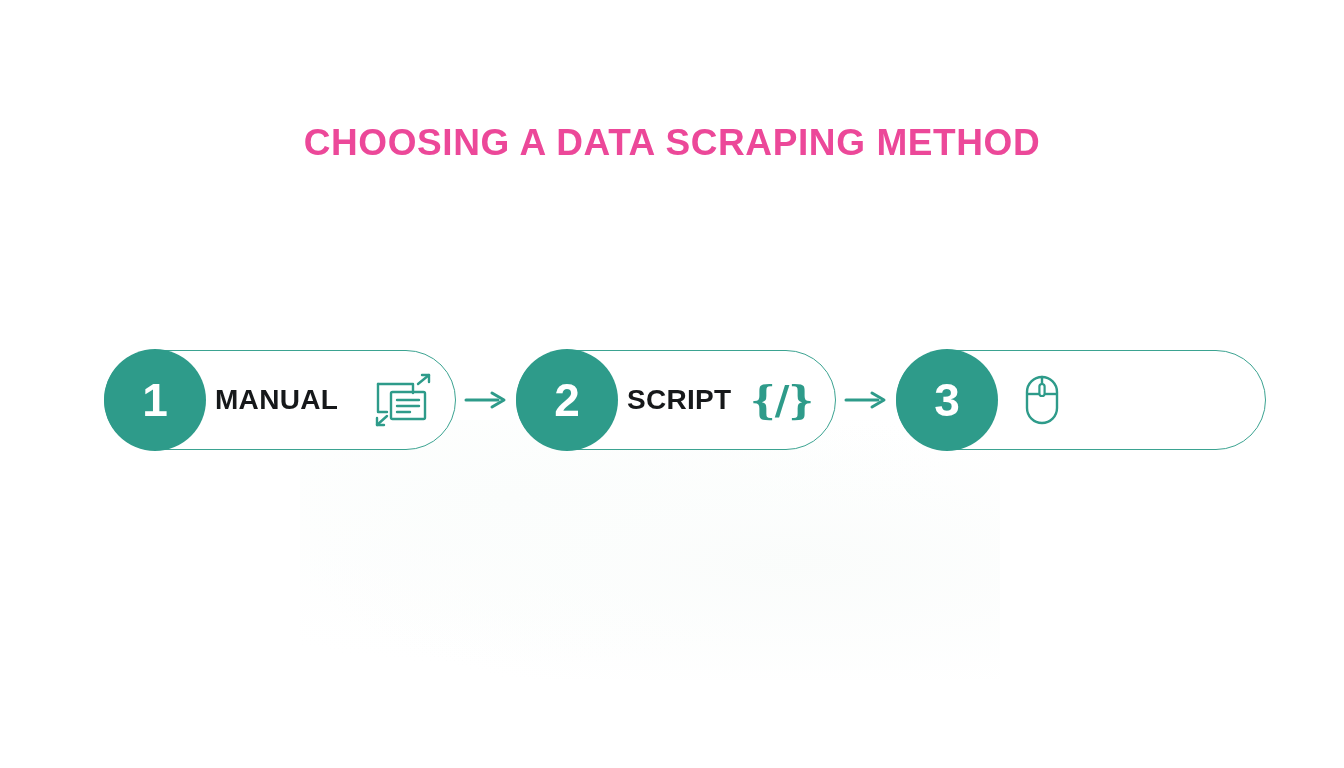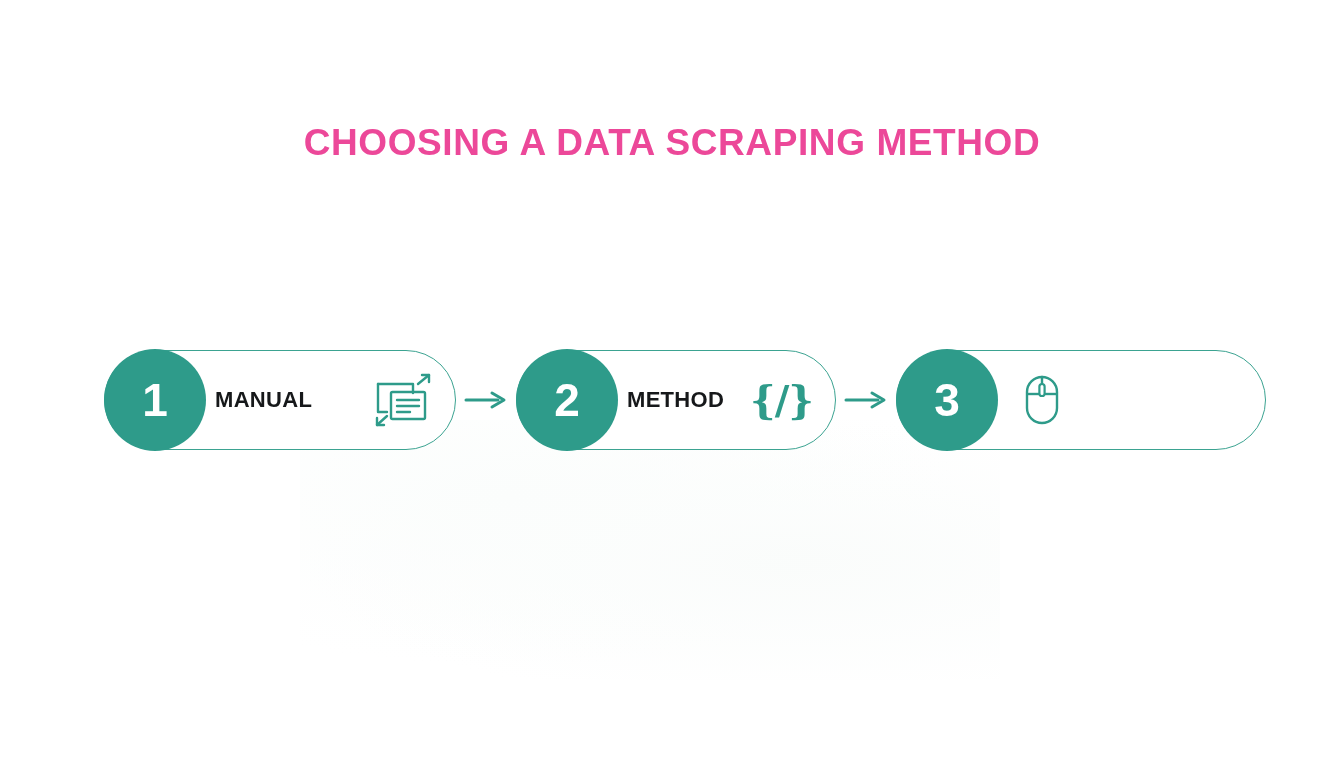--- a/index.html
+++ b/index.html
@@ -89,21 +89,21 @@
     display: flex;
     align-items: center;
     justify-content: center;
     font-size: 46px;
     font-weight: 700;
     line-height: 1;
     z-index: 2;
   }
 
   .step-label {
-    font-size: 22px;
+    font-size: 28px;
     font-weight: 700;
     color: #16181a;
     letter-spacing: 0.3px;
     white-space: nowrap;
     flex: 1 1 auto;
   }
 
   .step-icon {
     flex: 0 0 auto;
     display: flex;
@@ -165,21 +165,21 @@
 
   <div class="arrow">
     <svg width="46" height="24" viewBox="0 0 46 24" fill="none" xmlns="http://www.w3.org/2000/svg">
       <line x1="3" y1="12" x2="35" y2="12" stroke="#2e9b8a" stroke-width="3" stroke-linecap="round"></line>
       <path d="M29 5 L41 12 L29 19" stroke="#2e9b8a" stroke-width="3" stroke-linecap="round" stroke-linejoin="round" fill="none"></path>
     </svg>
   </div>
 
   <div class="step step-2">
     <div class="pill">
-      <span class="step-label">METHOD</span>
+      <span class="step-label">SCRIPT</span>
       <span class="step-icon">
         <span class="code-glyph">{/}</span>
       </span>
     </div>
     <div class="badge">2</div>
   </div>
 
   <div class="arrow">
     <svg width="46" height="24" viewBox="0 0 46 24" fill="none" xmlns="http://www.w3.org/2000/svg">
       <line x1="3" y1="12" x2="35" y2="12" stroke="#2e9b8a" stroke-width="3" stroke-linecap="round"></line>

